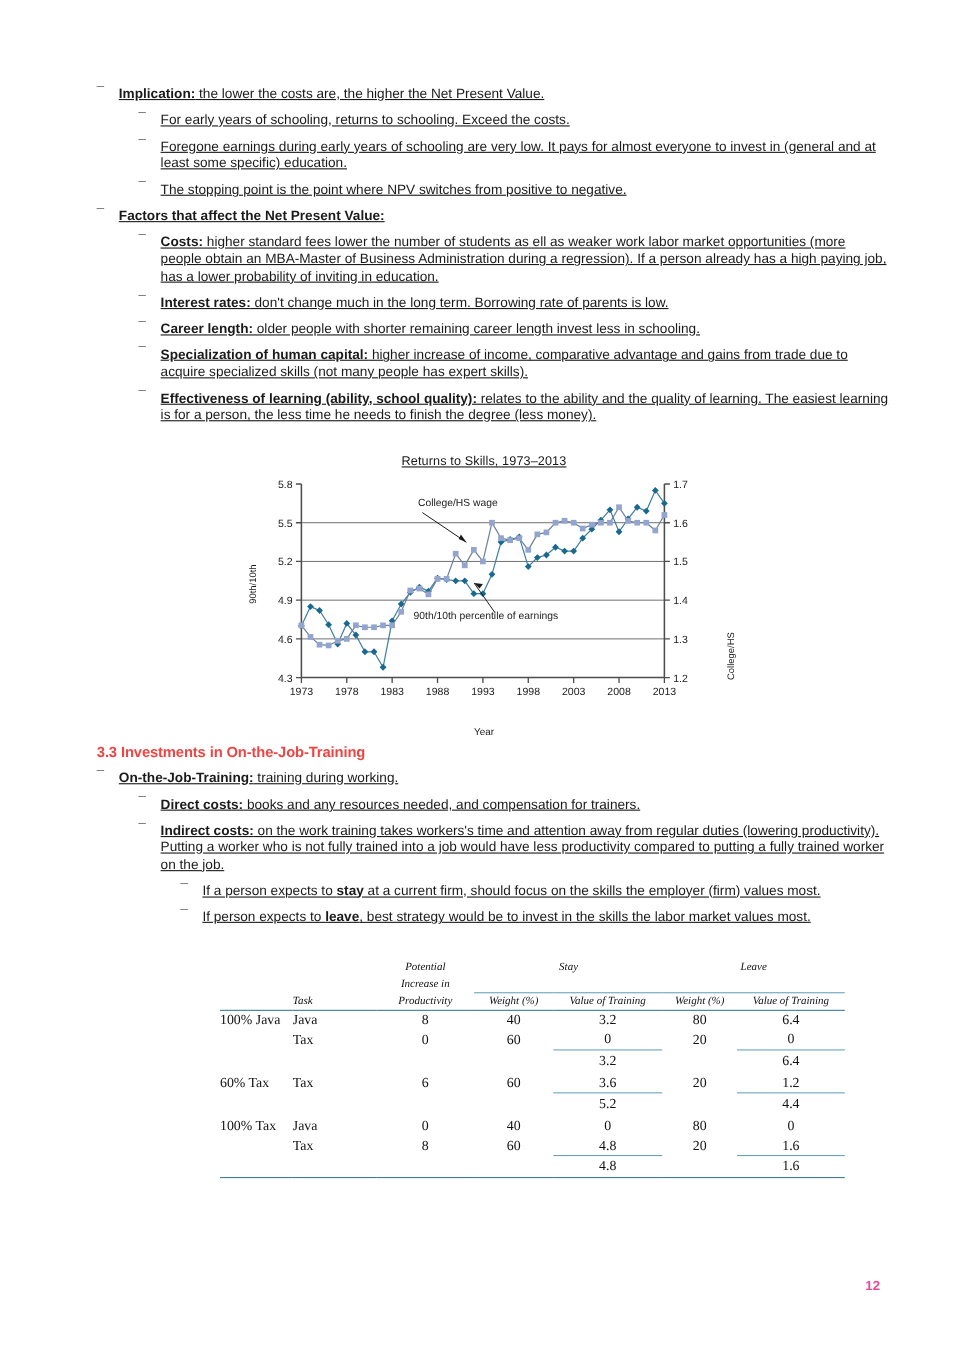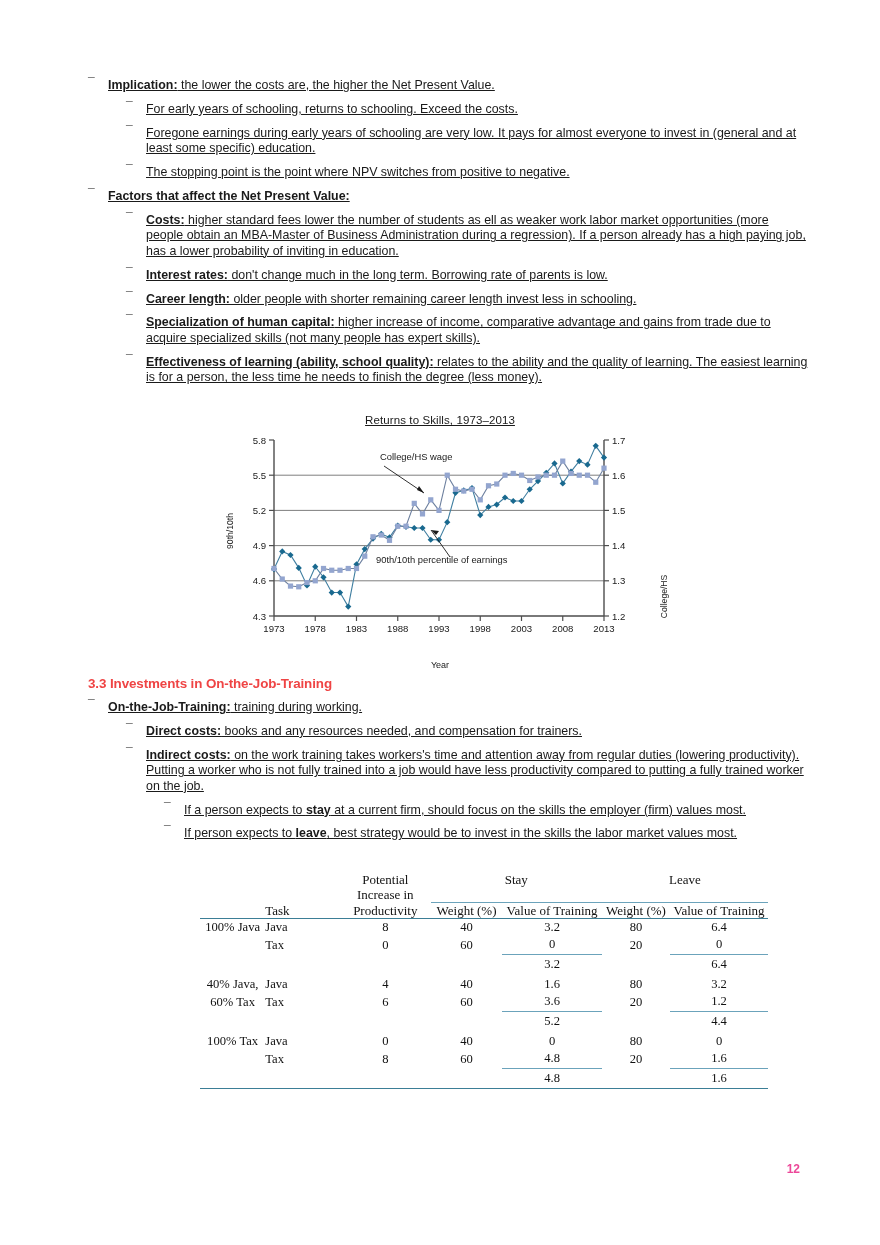--- a/index.html
+++ b/index.html
@@ -139,27 +139,28 @@
   }
   table.rt td, table.rt th {
     padding: 0;
     font-weight: normal;
     vertical-align: bottom;
   }
   .rule-top { border-top: 1.6px solid #3b7e96; }
   .grp-rule { border-bottom: 1.1px solid #6ba3bb; }
 
   .hd {
+    font-style: italic;
     text-align: center;
-    font-size: 13px;
+    font-size: 10px;
     line-height: 15px;
     padding-bottom: 2px;
   }
   .hd-l { text-align: center; }
-  .c-task { width: 72px; text-align: center; padding-left: 2px; }
+  .c-task { width: 72px; text-align: left; padding-left: 2px; }
   .c-lbl  { width: 84px; text-align: left; margin-left: 36px; }
   .c-pot  { width: 96px; text-align: center; }
   .c-sw   { width: 78px; text-align: center; }
   .c-sv   { width: 110px; text-align: center; }
   .c-lw   { width: 74px; text-align: center; }
   .c-lv   { width: 108px; text-align: center; }
 
   .r td { height: 17.5px; line-height: 17.5px; }
   .sub td { height: 19px; line-height: 19px; }
   .spacer td { height: 2px; line-height: 2px; font-size: 0; }
@@ -456,29 +457,20 @@
           <tr class="spacer">
             <td class=""></td>
             <td class=""></td>
             <td class=""></td>
             <td class=""></td>
             <td class=""></td>
             <td class=""></td>
             <td class=""></td>
           </tr>
           <tr class="r">
-            <td class="c-task">40% Java,</td>
-            <td class="c-lbl">Java</td>
-            <td class="c-pot">4</td>
-            <td class="c-sw">40</td>
-            <td class="c-sv">1.6</td>
-            <td class="c-lw">80</td>
-            <td class="c-lv">3.2</td>
-          </tr>
-          <tr class="r">
             <td class="c-task">60% Tax</td>
             <td class="c-lbl">Tax</td>
             <td class="c-pot">6</td>
             <td class="c-sw">60</td>
             <td class="c-sv">3.6</td>
             <td class="c-lw">20</td>
             <td class="c-lv">1.2</td>
           </tr>
           <tr class="sub">
             <td class="c-task"></td>

